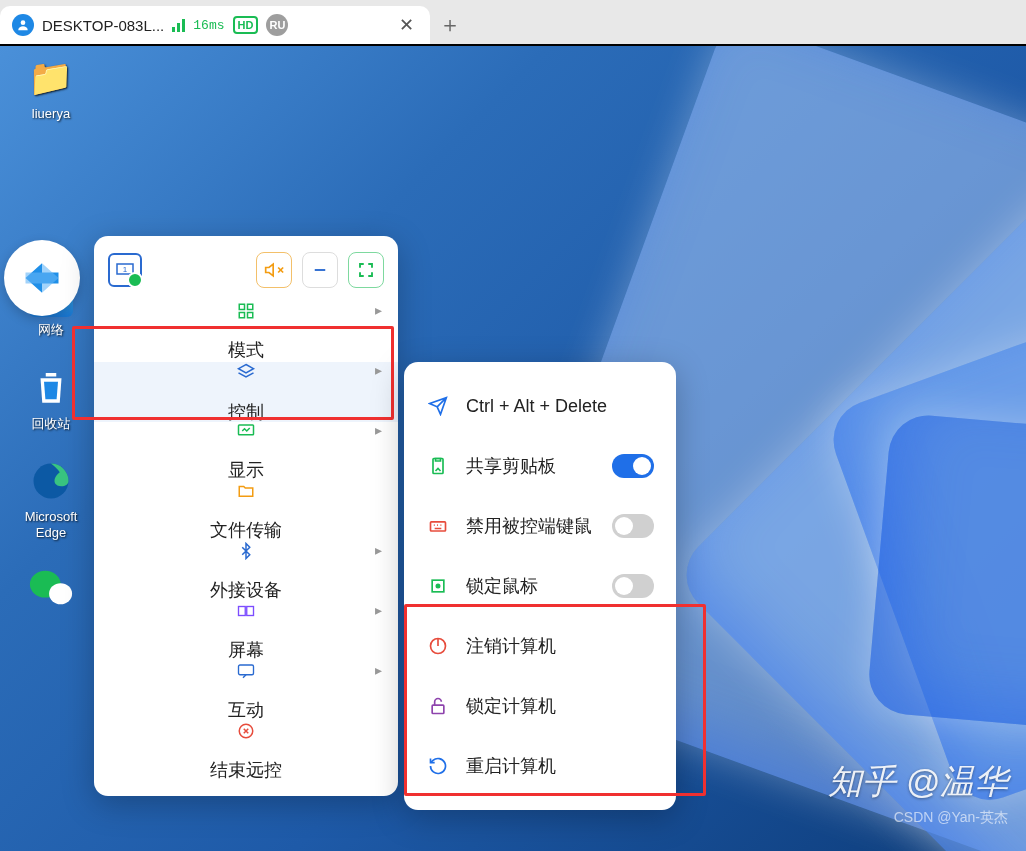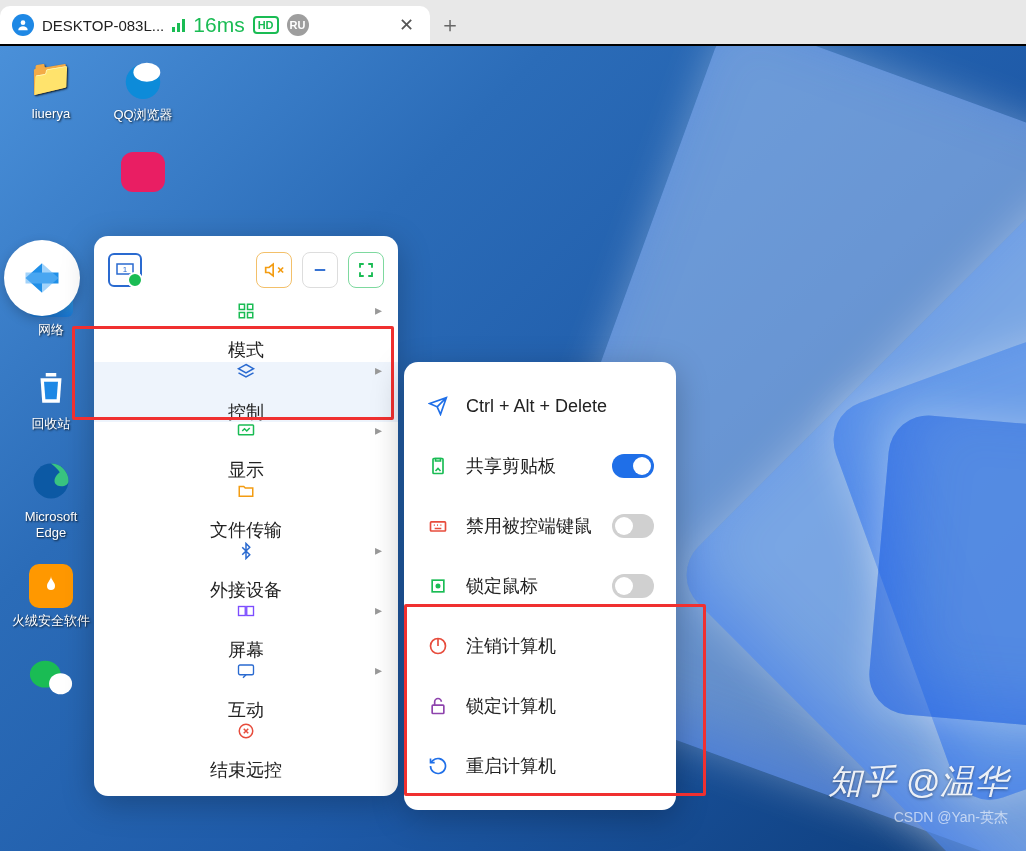--- a/index.html
+++ b/index.html
@@ -7,21 +7,21 @@
   
   
   .tabbar { height: 44px; background: #e8e8e8; display: flex; padding-top: 6px; }
   .tab { background: #fff; height: 38px; border-radius: 10px 10px 0 0; display: flex; align-items: center; padding: 0 12px; gap: 8px; min-width: 430px; }
   .tab-avatar { width: 22px; height: 22px; border-radius: 50%; background: #1e88e5; display: flex; align-items: center; justify-content: center; }
   .tab-avatar svg { width: 14px; height: 14px; fill: #fff; }
   .tab-title { font-size: 15px; color: #222; flex: 0 0 auto; }
   .signal { display: flex; align-items: flex-end; gap: 2px; height: 14px; }
   .signal span { width: 3px; background: #1abc54; }
   .signal span:nth-child(1){height:5px}.signal span:nth-child(2){height:9px}.signal span:nth-child(3){height:13px}
-  .latency { color: #1abc54; font-size: 21px; font-weight: 500; }
+  .latency { color: #1abc54; font-size: 13px; font-weight: 500; font-family: Liberation Mono, monospace; }
   .badge-hd { border: 2px solid #1abc54; color: #1abc54; font-size: 11px; font-weight: 700; padding: 1px 3px; border-radius: 4px; }
   .badge-ru { background: #9e9e9e; color: #fff; font-size: 11px; font-weight: 700; width: 22px; height: 22px; border-radius: 50%; display: flex; align-items: center; justify-content: center; }
   .tab-close { margin-left: auto; color: #555; font-size: 18px; cursor: pointer; padding: 0 4px; }
   .newtab { width: 40px; display: flex; align-items: center; justify-content: center; color: #666; font-size: 22px; cursor: pointer; height: 38px; }
 
   
   .viewport { position: absolute; top: 44px; left: 0; right: 0; bottom: 0; background: linear-gradient(135deg, #4a90d9 0%, #2b6cb8 30%, #1e5aa8 60%, #0d3c7a 100%); overflow: hidden; border-top: 2px solid #000; }
   
   
   .sheet { position:absolute; background: rgba(255,255,255,0.35); border-radius: 40px; transform-origin: bottom right; box-shadow: inset -20px -20px 60px rgba(37,99,235,0.4), 0 0 40px rgba(255,255,255,0.3); }
@@ -127,51 +127,29 @@
     <div class="dicon">
         <div class="ico">
           <svg width="42" height="42" viewBox="0 0 24 24">
             <circle cx="12" cy="12" r="10" fill="#0c59a4"></circle>
             <path fill="#39c481" d="M12 2a10 10 0 0 1 10 10c0 2-2 3-4 3-4 0-4-3-4-3 0-3 3-5 3-5-2-3-5-5-5-5z"></path>
           </svg>
         </div>
         <span style="text-align:center;line-height:1.2">Microsoft Edge</span>
       </div>
     <div class="dicon">
-        <div class="ico" style="background:#ff9800;border-radius:10px;width:44px;height:44px;display:flex;align-items:center;justify-content:center">
-          <svg width="24" height="24" viewBox="0 0 24 24" fill="#fff">
-            <path d="M12 2c0 4-4 6-4 10a4 4 0 0 0 8 0c0-4-4-6-4-10z"></path>
-          </svg>
-        </div>
-        <span>火绒安全软件</span>
-      </div>
-    <div class="dicon">
         <div class="ico">
           <svg width="46" height="40" viewBox="0 0 24 20">
             <ellipse cx="9" cy="8" rx="8" ry="7" fill="#1abc54"></ellipse>
             <ellipse cx="17" cy="13" rx="6" ry="5.5" fill="#fff"></ellipse>
           </svg>
         </div>
       </div>
   </div>
 
-  <div class="dicons dicons2">
-    <div class="dicon">
-        <div class="ico">
-          <svg width="46" height="46" viewBox="0 0 24 24">
-            <circle cx="12" cy="14" r="9" fill="#0d8bd9"></circle>
-            <ellipse cx="14" cy="9" rx="7" ry="5" fill="#fff"></ellipse>
-          </svg>
-        </div>
-        <span>QQ浏览器</span>
-      </div>
-    <div class="dicon" style="margin-top:4px">
-        <div class="ico" style="background:#e91e63;border-radius:12px;width:44px;height:40px"></div>
-      </div>
-  </div>
 
   <div class="appbtn">
     <svg viewBox="0 0 24 24">
         <path fill="#1f8fe8" d="M3 12l9-8v5h9v6h-9v5z"></path>
         <path fill="#64b5f6" d="M12 4l9 8-9 8v-5H3v-6h9z" opacity="0.6"></path>
       </svg>
   </div>
 
   <div class="menu">
     <div class="menu-top">

